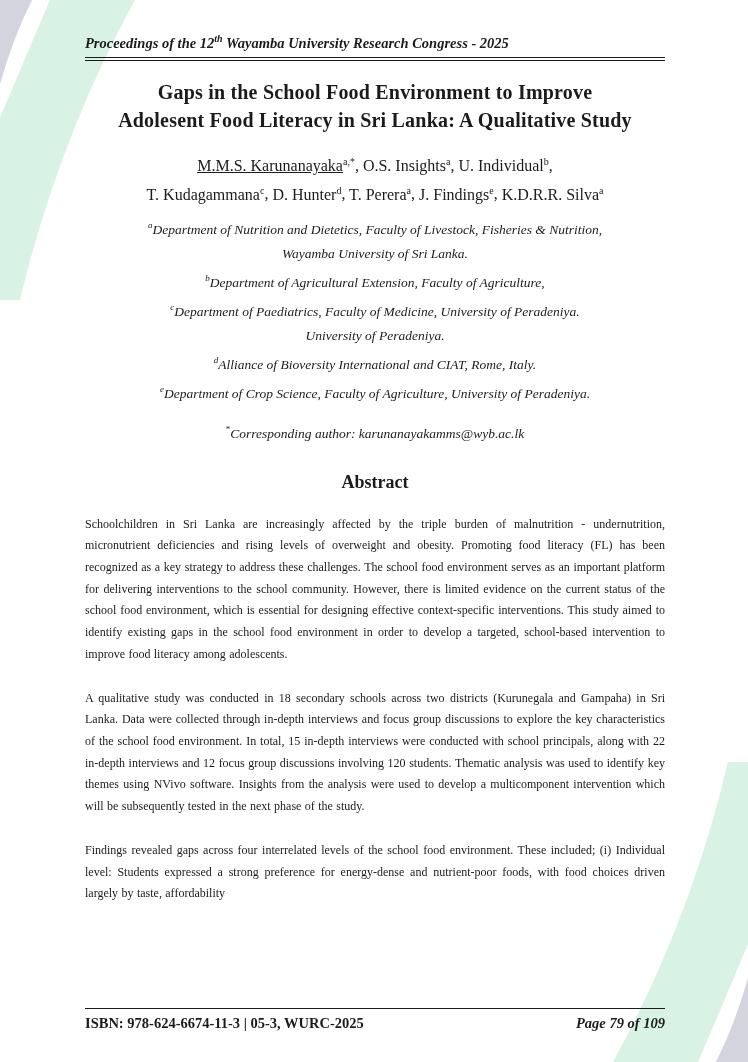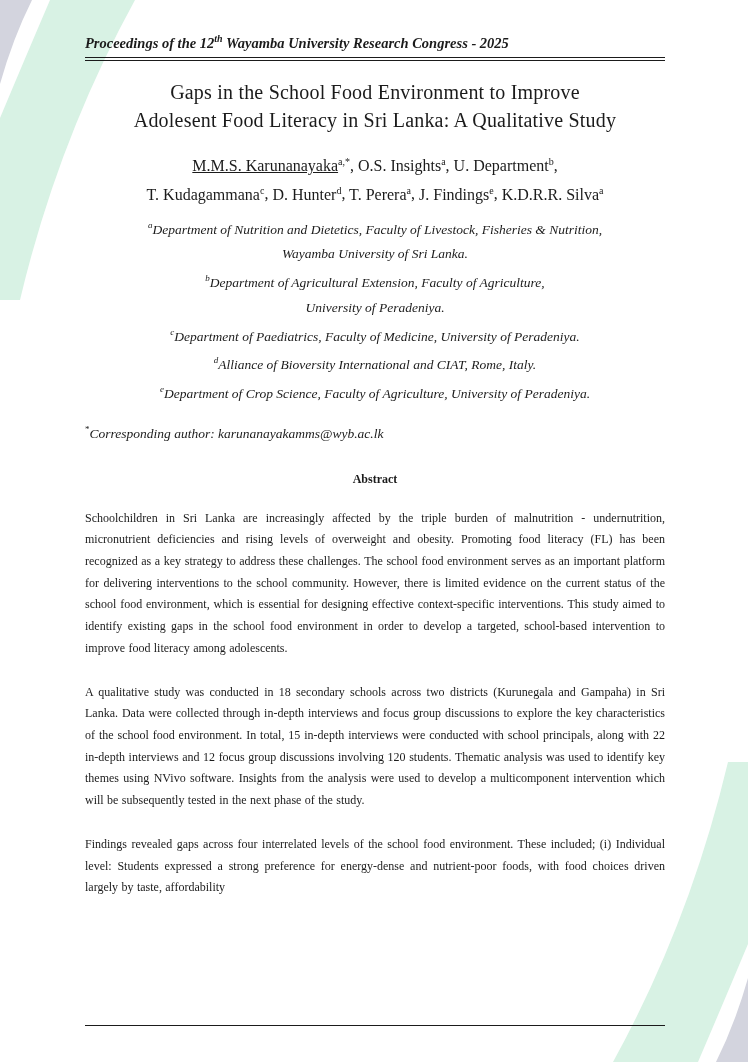--- a/index.html
+++ b/index.html
@@ -26,21 +26,21 @@
   }
   .header-text sup { font-size:10px; font-weight:700; }
   .rule-thick { border-top:1.7px solid #1b1b1b; }
   .rule-thin  { border-top:1px solid #1b1b1b; margin-top:2.5px; }
 
   .content {
     position:absolute; top:60px; left:85px; right:83px;
   }
   .paper-title {
     margin:18px 0 16px 0;
-    font-size:20px; font-weight:400;
+    font-size:20px; font-weight:700;
     line-height:28px; text-align:center;
     letter-spacing:0.2px;
   }
   .authors-block {
     margin-top:13px;
     text-align:center;
     font-size:16px; line-height:24px;
   }
   .authors-block sup { font-size:10px; }
   .author-underline { text-decoration:underline; }
@@ -48,30 +48,30 @@
   .affiliations {
     margin-top:6px;
     text-align:center;
     font-style:italic;
     font-size:13.5px; line-height:25px;
   }
   .affiliations sup { font-size:9px; }
 
   .corresponding {
     margin-top:15px;
-    text-align:left;
+    text-align:center;
     font-style:italic;
     font-size:13.5px; line-height:18px;
   }
   .corresponding sup { font-size:9px; font-style:normal; }
 
   .abstract-heading {
     margin:29px 0 0 0;
     text-align:center;
-    font-size:12px; font-weight:700;
+    font-size:18px; font-weight:700;
   }
   .abstract-body { margin-top:21px; }
   .abstract-body p {
     margin:0 0 22px 0;
     font-size:12px; line-height:21.7px;
     text-align:justify;
     word-spacing:0.4px;
   }
   .abstract-body p:last-child { margin-bottom:0; }
 
@@ -106,42 +106,46 @@
   <header class="running-header">
     <div class="header-text"><span>Proceedings of the 12</span><sup>th</sup><span> Wayamba University Research Congress - 2025</span></div>
     <div class="rule-thick"></div>
     <div class="rule-thin"></div>
   </header>
 
   <main class="content">
     <h1 class="paper-title"><span>Gaps in the School Food Environment to Improve</span><br><span>Adolesent Food Literacy in Sri Lanka: A Qualitative Study</span></h1>
 
     <div class="authors-block">
-      <div id="authors-line1"><span><span class="author-underline">M.M.S. Karunanayaka</span><sup>a,*</sup></span>, <span><span>O.S. Insights</span><sup>a</sup></span>, <span><span>U. Department</span><sup>b</sup></span>,</div>
+      <div id="authors-line1"><span><span class="author-underline">M.M.S. Karunanayaka</span><sup>a,*</sup></span>, <span><span>O.S. Insights</span><sup>a</sup></span>, <span><span>U. Individual</span><sup>b</sup></span>,</div>
       <div id="authors-line2"><span><span>T. Kudagammana</span><sup>c</sup></span>, <span><span>D. Hunter</span><sup>d</sup></span>, <span><span>T. Perera</span><sup>a</sup></span>, <span><span>J. Findings</span><sup>e</sup></span>, <span><span>K.D.R.R. Silva</span><sup>a</sup></span></div>
     </div>
 
     <div class="affiliations" id="affiliations">
         <div><sup>a</sup>Department of  Nutrition and Dietetics, Faculty of Livestock, Fisheries &amp; Nutrition,</div>
         <div>Wayamba University of Sri Lanka.</div>
         <div><sup>b</sup>Department of Agricultural Extension, Faculty of Agriculture,</div>
+        <div><sup>c</sup>Department of Paediatrics, Faculty of Medicine, University of Peradeniya.</div>
         <div>University of Peradeniya.</div>
-        <div><sup>c</sup>Department of Paediatrics, Faculty of Medicine, University of Peradeniya.</div>
         <div><sup>d</sup>Alliance of Bioversity International and CIAT, Rome, Italy.</div>
         <div><sup>e</sup>Department of Crop Science, Faculty of Agriculture, University of Peradeniya.</div>
       </div>
 
     <div class="corresponding"><sup>*</sup><span>Corresponding author: karunanayakamms@wyb.ac.lk</span></div>
 
     <h2 class="abstract-heading">Abstract</h2>
 
     <div class="abstract-body" id="abstract-paragraphs">
         <p>Schoolchildren in Sri Lanka are increasingly affected by the triple burden of malnutrition - undernutrition, micronutrient deficiencies and rising levels of overweight and obesity. Promoting food literacy (FL) has been recognized as a key strategy to address these challenges. The school food environment serves as an important platform for delivering interventions to the school community. However, there is limited evidence on the current status of the school food environment, which is essential for designing effective context-specific interventions. This study aimed to identify existing gaps in the school food environment in order to develop a targeted, school-based intervention to improve food literacy among adolescents.</p>
         <p>A qualitative study was conducted in 18 secondary schools across two districts (Kurunegala and Gampaha) in Sri Lanka. Data were collected through in-depth interviews and focus group discussions to explore the key characteristics of the school food environment. In total, 15 in-depth interviews were conducted with school principals, along with 22 in-depth interviews and 12 focus group discussions involving 120 students. Thematic analysis was used to identify key themes using NVivo software. Insights from the analysis were used to develop a multicomponent intervention which will be subsequently tested in the next phase of the study.</p>
         <p>Findings revealed gaps across four interrelated levels of the school food environment. These included; (i) Individual level: Students expressed a strong preference for energy-dense and nutrient-poor foods, with food choices driven largely by taste, affordability</p>
       </div>
   </main>
 
   <footer class="page-footer">
     <div class="footer-rule"></div>
+    <div class="footer-row">
+      <span class="isbn">ISBN: 978-624-6674-11-3 | 05-3, WURC-2025</span>
+      <span class="pageno">Page 79 of 109</span>
+    </div>
   </footer>
 
 </div>
 
 </body></html>

